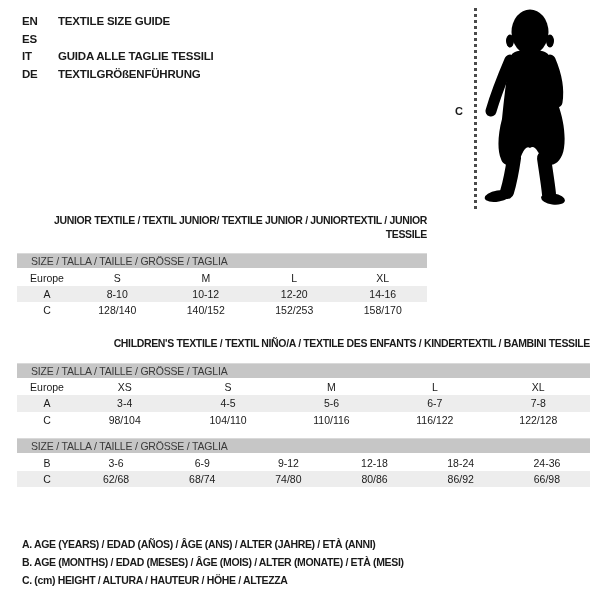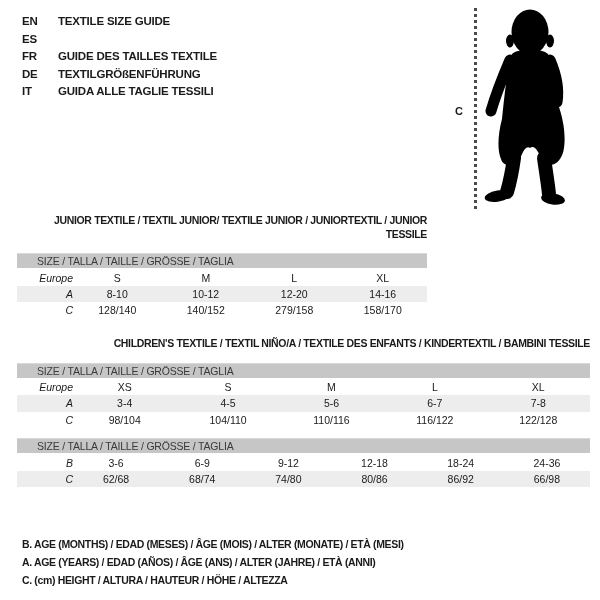--- a/index.html
+++ b/index.html
@@ -34,58 +34,54 @@
   .s1 table { margin-top: 12px; width: 410px; }
   .s2 table { margin-top: 12px; width: 573px; }
   .s3 table { margin-top: 15px; width: 573px; }
 
   table { border-collapse: collapse; table-layout: fixed; font-size: 10.5px; }
   col.label-col { width: 56px; }
   thead th {
     background: var(--band-bg, #c6c6c6);
     color: var(--band-text, #3a3a3a);
     font-weight: 400; text-align: left;
-    height: 15px; padding: 1px 0 1px 20px;
+    height: 15px; padding: 1px 0 1px 14px;
     border-top: 1px solid #d9d9d9;
     border-bottom: 2px solid #fff;
     font-size: 10.5px; letter-spacing: -0.2px;
     white-space: nowrap; overflow: hidden;
   }
   tbody td { height: 16.5px; text-align: center; padding: 0; white-space: nowrap; }
-  tbody td.lbl { text-align: right; padding-left: 4px; font-style: italic; }
+  tbody td.lbl { text-align: center; padding-left: 4px; }
   tr.shaded { background: var(--row-shaded-bg, #ededed); }
 
   
   .footnotes { position: absolute; left: 22px; top: 535px; }
   .footnote { font-size: 10.5px; font-weight: 700; line-height: 18px; letter-spacing: -0.35px; white-space: nowrap; }
 </style>
 </head>
 <body>
 
 <div class="page">
 
   <div class="lang-list">
     <div class="lang-row">
       <span class="lang-code">EN</span>
       <span class="lang-label">TEXTILE SIZE GUIDE</span>
     </div>
     <div class="lang-row">
       <span class="lang-code">ES</span>
     </div>
     <div class="lang-row">
-      <span class="lang-code">FR</span>
-      <span class="lang-label">GUIDE DES TAILLES TEXTILE</span>
+      <span class="lang-code">IT</span>
+      <span class="lang-label">GUIDA ALLE TAGLIE TESSILI</span>
     </div>
     <div class="lang-row">
       <span class="lang-code">DE</span>
       <span class="lang-label">TEXTILGRÖßENFÜHRUNG</span>
-    </div>
-    <div class="lang-row">
-      <span class="lang-code">IT</span>
-      <span class="lang-label">GUIDA ALLE TAGLIE TESSILI</span>
     </div>
   </div>
 
   <div class="measure-line"></div>
   <div class="measure-label">C</div>
   <svg class="figure-svg" viewBox="0 0 92 198" xmlns="http://www.w3.org/2000/svg" fill="currentColor">
 
     <ellipse cx="48" cy="24" rx="18.5" ry="22.5"></ellipse>
 
     <ellipse cx="28" cy="33" rx="4" ry="6.5"></ellipse>
@@ -134,21 +130,21 @@
           <td class="lbl">A</td>
           <td>8-10</td>
           <td>10-12</td>
           <td>12-20</td>
           <td>14-16</td>
         </tr>
         <tr>
           <td class="lbl">C</td>
           <td>128/140</td>
           <td>140/152</td>
-          <td>279/158</td>
+          <td>152/253</td>
           <td>158/170</td>
         </tr>
       </tbody>
     </table>
   </div>
 
   <div class="section s2">
     <div class="section-title">CHILDREN'S TEXTILE / TEXTIL NIÑO/A / TEXTILE DES ENFANTS / KINDERTEXTIL / BAMBINI TESSILE</div>
     <table>
       <colgroup>
@@ -226,18 +222,18 @@
           <td>74/80</td>
           <td>80/86</td>
           <td>86/92</td>
           <td>66/98</td>
         </tr>
       </tbody>
     </table>
   </div>
 
   <div class="footnotes">
+    <div class="footnote">A. AGE (YEARS) / EDAD (AÑOS) / ÂGE (ANS) / ALTER (JAHRE) / ETÀ (ANNI)</div>
     <div class="footnote">B. AGE (MONTHS) / EDAD (MESES) / ÂGE (MOIS) / ALTER (MONATE) / ETÀ (MESI)</div>
-    <div class="footnote">A. AGE (YEARS) / EDAD (AÑOS) / ÂGE (ANS) / ALTER (JAHRE) / ETÀ (ANNI)</div>
     <div class="footnote">C. (cm) HEIGHT / ALTURA / HAUTEUR / HÖHE / ALTEZZA</div>
   </div>
 
 </div>
 
 </body></html>

